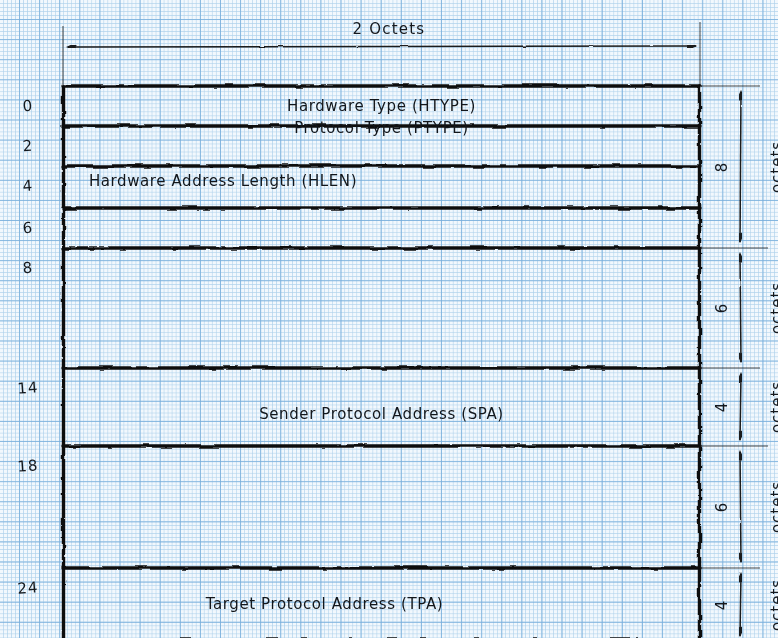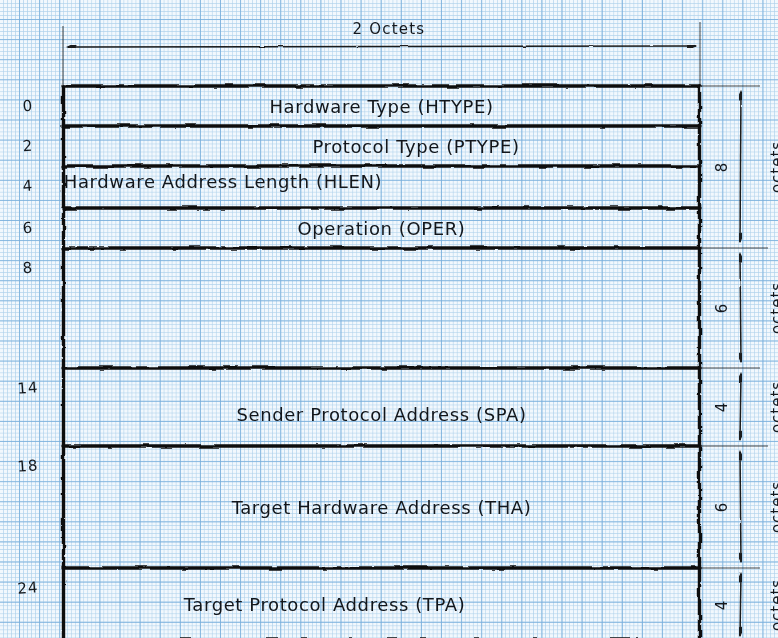--- a/index.html
+++ b/index.html
@@ -28,21 +28,21 @@
     background-position:-1px -1px,-1px -1px,-1px -1px,-1px -1px;
   }
 
   #sheet{position:absolute;left:0;top:0;width:778px;height:638px;margin-top:16px;}
 
   
   .field-label{
     position:absolute;
     display:flex;align-items:center;justify-content:center;
     color:#12161b;
-    font-size:18px;
+    font-size:15px;
     letter-spacing:.6px;
     font-family:"DejaVu Sans", sans-serif;
     white-space:nowrap;
     pointer-events:none;
   }
 
   
   .offset{
     position:absolute;
     font-size:15px;
@@ -156,31 +156,29 @@
     <div class="offset" style="left:28px;top:170px;">4</div>
     <div class="offset" style="left:28px;top:212px;">6</div>
     <div class="offset" style="left:28px;top:252px;">8</div>
     <div class="offset" style="left:28px;top:372px;">14</div>
     <div class="offset" style="left:28px;top:450px;">18</div>
     <div class="offset" style="left:28px;top:572px;">24</div>
   </div>
 
   <div class="field-label" style="left:63px;top:70px;width:637px;height:40px;">Hardware Type (HTYPE)</div>
 
-  <div class="field-label" style="left:63px;top:110px;width:706px;height:40px;">Protocol Type (PTYPE)</div>
+  <div class="field-label" style="left:63px;top:92px;width:637px;height:40px;">Protocol Type (PTYPE)</div>
 
   <div class="field-label" style="left:63px;top:150px;width:320px;height:30px;">Hardware Address Length (HLEN)</div>
 
 
-  <div class="field-label" style="left:63px;top:192px;width:637px;height:40px;">Operation (OPER)</div>
 
 
   <div class="field-label" style="left:63px;top:352px;width:637px;height:92px;">Sender Protocol Address (SPA)</div>
 
-  <div class="field-label" style="left:63px;top:430px;width:637px;height:122px;">Target Hardware Address (THA)</div>
 
   <div class="field-label" style="left:63px;top:552px;width:523px;height:72px;">Target Protocol Address (TPA)</div>
 
   <div>
     <div class="oct-num" style="left:722px;top:151px;">8</div>
     <div class="oct-word" style="left:768px;top:151px;">octets</div>
 
     <div class="oct-num" style="left:722px;top:292px;">6</div>
     <div class="oct-word" style="left:768px;top:292px;">octets</div>
 

